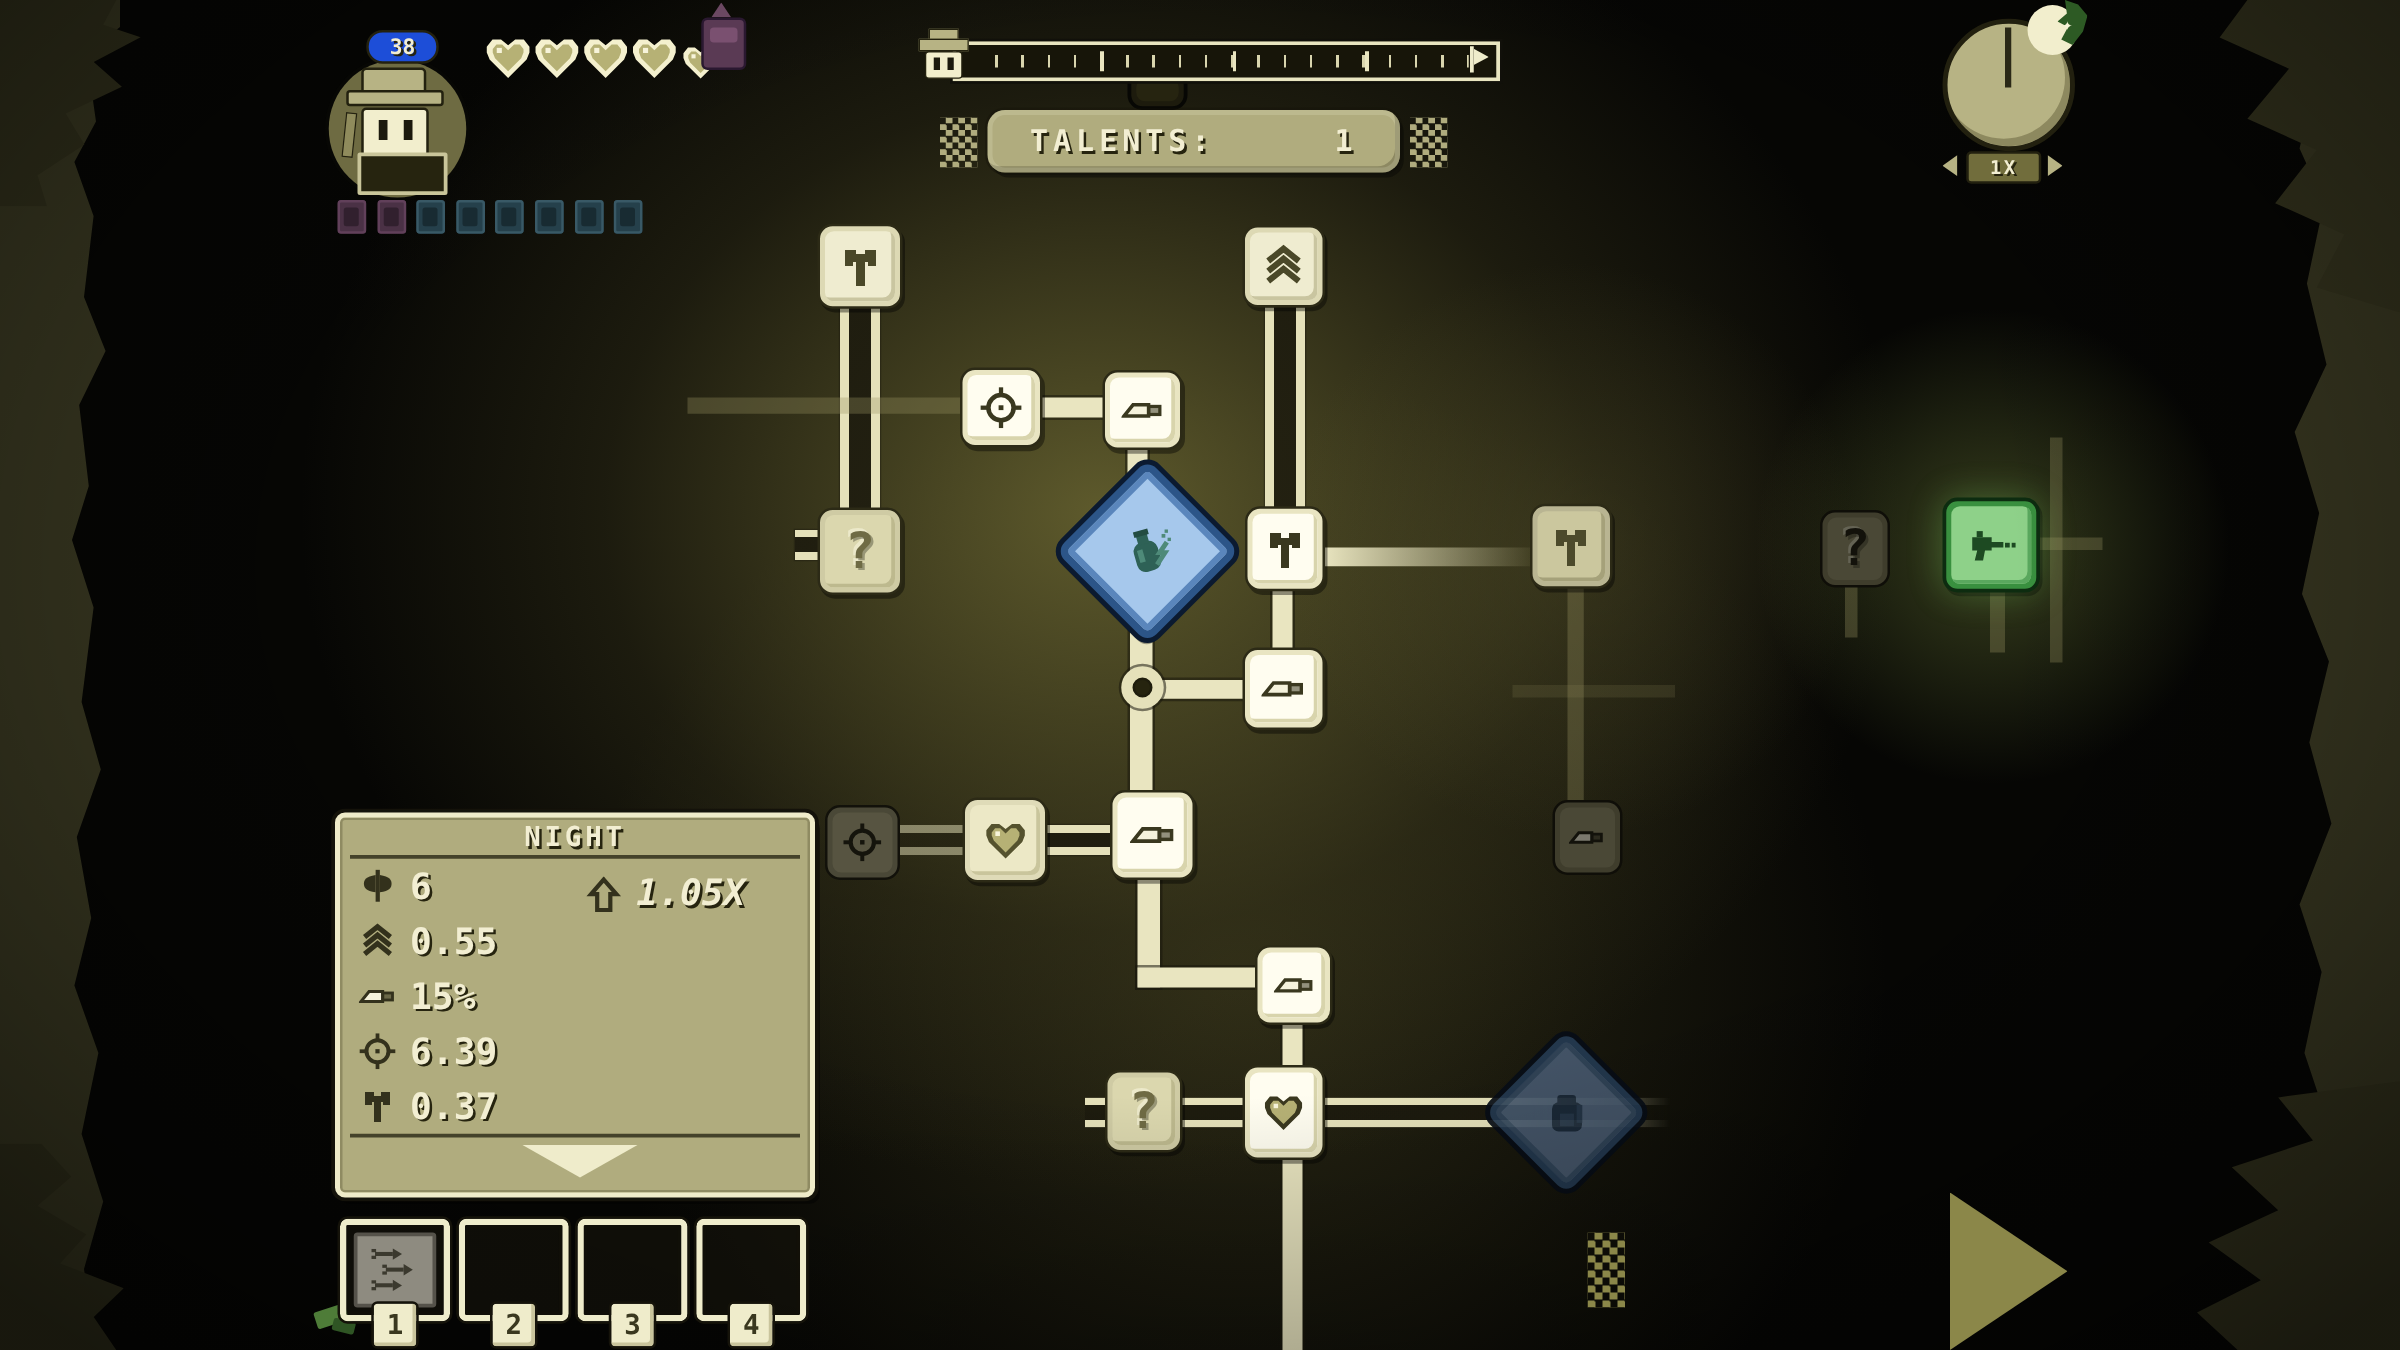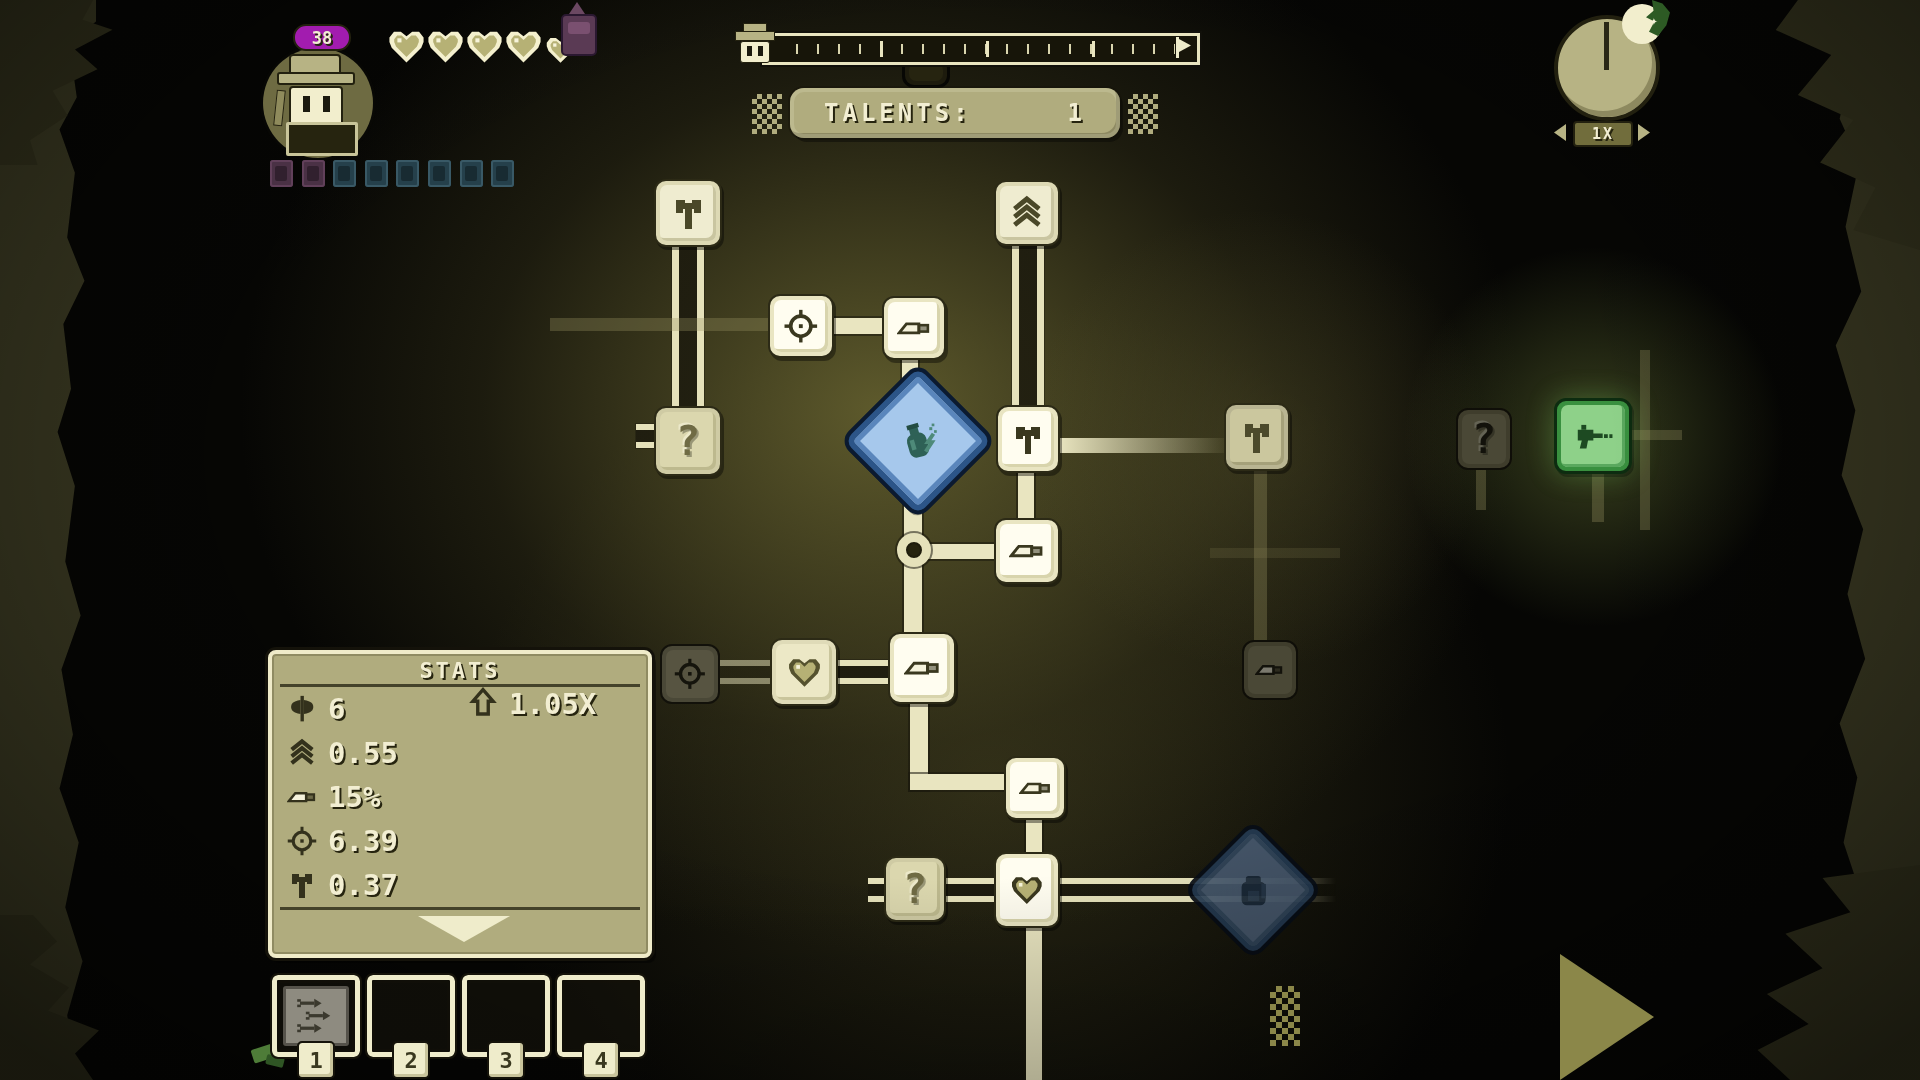--- a/index.html
+++ b/index.html
@@ -69,21 +69,21 @@
     box-shadow:0 0 0 4px #070d16, inset 0 0 0 4px #32465c;}
   .diamond-dark svg{filter:brightness(.8);}
   .qm{font-family:"DejaVu Sans Mono",monospace;font-weight:bold;font-size:40px;color:inherit;line-height:1;
       text-shadow:2px 2px 0 rgba(30,28,14,.35), -2px -2px 0 rgba(253,251,230,.5);}
   
   .ptext{color:#f2eed2;font-weight:bold;text-shadow:2px 2px 0 #26240f;}
   
   .hud{position:absolute;z-index:20;}
   #portrait-disc{left:263px;top:48px;width:110px;height:110px;border-radius:50%;background:#6e6b42;box-shadow:0 0 0 3px rgba(10,10,5,.5);}
   .pp{position:absolute;box-sizing:border-box;}
-  #level-badge{left:293px;top:24px;width:58px;height:27px;border-radius:13px;background:#a21caf;border:2px solid #23210f;
+  #level-badge{left:293px;top:24px;width:58px;height:27px;border-radius:13px;background:#1d4ed8;border:2px solid #23210f;
     display:flex;align-items:center;justify-content:center;font-size:17px;}
   #nameplate{left:286px;top:122px;width:72px;height:34px;background:#26240f;border:3px solid #c9c59a;border-radius:2px;}
   #hearts{left:386px;top:28px;height:46px;}
   .heart{position:absolute;}
   #pouch{left:561px;top:14px;width:36px;height:42px;background:#5a3a54;border:2px solid #2a1830;border-radius:5px;}
   #pouch:before{content:"";position:absolute;left:5px;top:6px;right:5px;height:12px;background:#7a5070;border-radius:3px;}
   #pouch-tip{left:569px;top:2px;width:16px;height:12px;background:#6b4862;clip-path:polygon(50% 0,100% 100%,0 100%);}
   #badges{left:270px;top:160px;height:28px;}
   .badge{position:absolute;top:0;width:23px;height:27px;border-radius:3px;}
   .badge:after{content:"";position:absolute;left:5px;top:6px;width:12px;height:15px;background:rgba(0,0,0,.33);border-radius:2px;}
@@ -117,21 +117,21 @@
   #speed-right{left:1638px;top:124px;width:12px;height:17px;background:#b7b384;clip-path:polygon(0 0,0 100%,100% 50%);}
   
   #stats{left:268px;top:650px;width:384px;height:308px;background:#b0ac7e;border:4px solid #efebc9;border-radius:8px;box-sizing:border-box;
     box-shadow:0 0 0 3px #14120a, 4px 5px 0 rgba(0,0,0,.4), inset 0 0 0 2px #8f8b62;}
   #stats-head{position:absolute;left:8px;right:8px;top:4px;height:26px;text-align:center;border-bottom:3px solid #44422a;
     font-size:22px;letter-spacing:3px;}
   #stats-rows{position:absolute;left:0;top:33px;right:0;}
   .stat-row{position:relative;height:44px;display:flex;align-items:center;padding-left:15px;color:#33311c;}
   .stat-row svg{width:30px;height:30px;flex:none;}
   .stat-val{margin-left:11px;font-size:29px;}
-  .stat-extra{position:absolute;left:196px;top:0;height:44px;display:flex;align-items:flex-start;color:#33311c;}
+  .stat-extra{position:absolute;left:196px;top:0;height:44px;display:flex;align-items:flex-end;color:#33311c;font-style:italic;}
   #stats-sep{position:absolute;left:8px;right:8px;top:253px;border-top:3px solid #44422a;}
   #stats-collapse{position:absolute;left:146px;top:262px;width:0;height:0;border-left:46px solid transparent;border-right:46px solid transparent;border-top:26px solid #efeccb;}
   
   .slot{position:absolute;top:975px;width:88px;height:82px;border:5px solid #efeccb;outline:2px solid #15130a;border-radius:6px;
     background:rgba(22,20,11,.6);box-sizing:border-box;box-shadow:inset 0 0 0 3px rgba(20,18,10,.35);}
   .slot-tab{position:absolute;top:1043px;width:34px;height:34px;background:#efeccb;border-radius:3px;outline:2px solid #15130a;
     display:flex;align-items:center;justify-content:center;font-weight:bold;font-size:22px;color:#3a381f;
     box-shadow:inset -3px -3px 0 #c9c49c;}
   .slot-item{position:absolute;inset:6px;background:#8e8b80;border:3px solid #55524a;border-radius:3px;display:flex;align-items:center;justify-content:center;color:#3b392e;}
   .slot-item svg{width:80%;height:80%;}
@@ -468,21 +468,21 @@
   <div class="hud pp" id="moon"></div>
   <div class="hud pp" id="moon-leaf"></div>
   <div class="hud pp" id="moon-star">✦</div>
   <div class="hud pp" id="speed-left"></div>
   <div class="hud pp ptext" id="speed-btn">
       <span>1X</span>
     </div>
   <div class="hud pp" id="speed-right"></div>
 
   <div class="hud" id="stats" style="position:absolute">
-    <div id="stats-head" class="ptext">STATS</div>
+    <div id="stats-head" class="ptext">NIGHT</div>
     <div id="stats-rows">
         <div class="stat-row">
           <svg viewBox="0 0 16 16">
             <use href="#sym-axe"></use>
           </svg>
           <span class="stat-val ptext">6</span>
           <span class="stat-extra">
             <svg viewBox="0 0 16 16">
               <use href="#sym-uparrow"></use>
             </svg>

